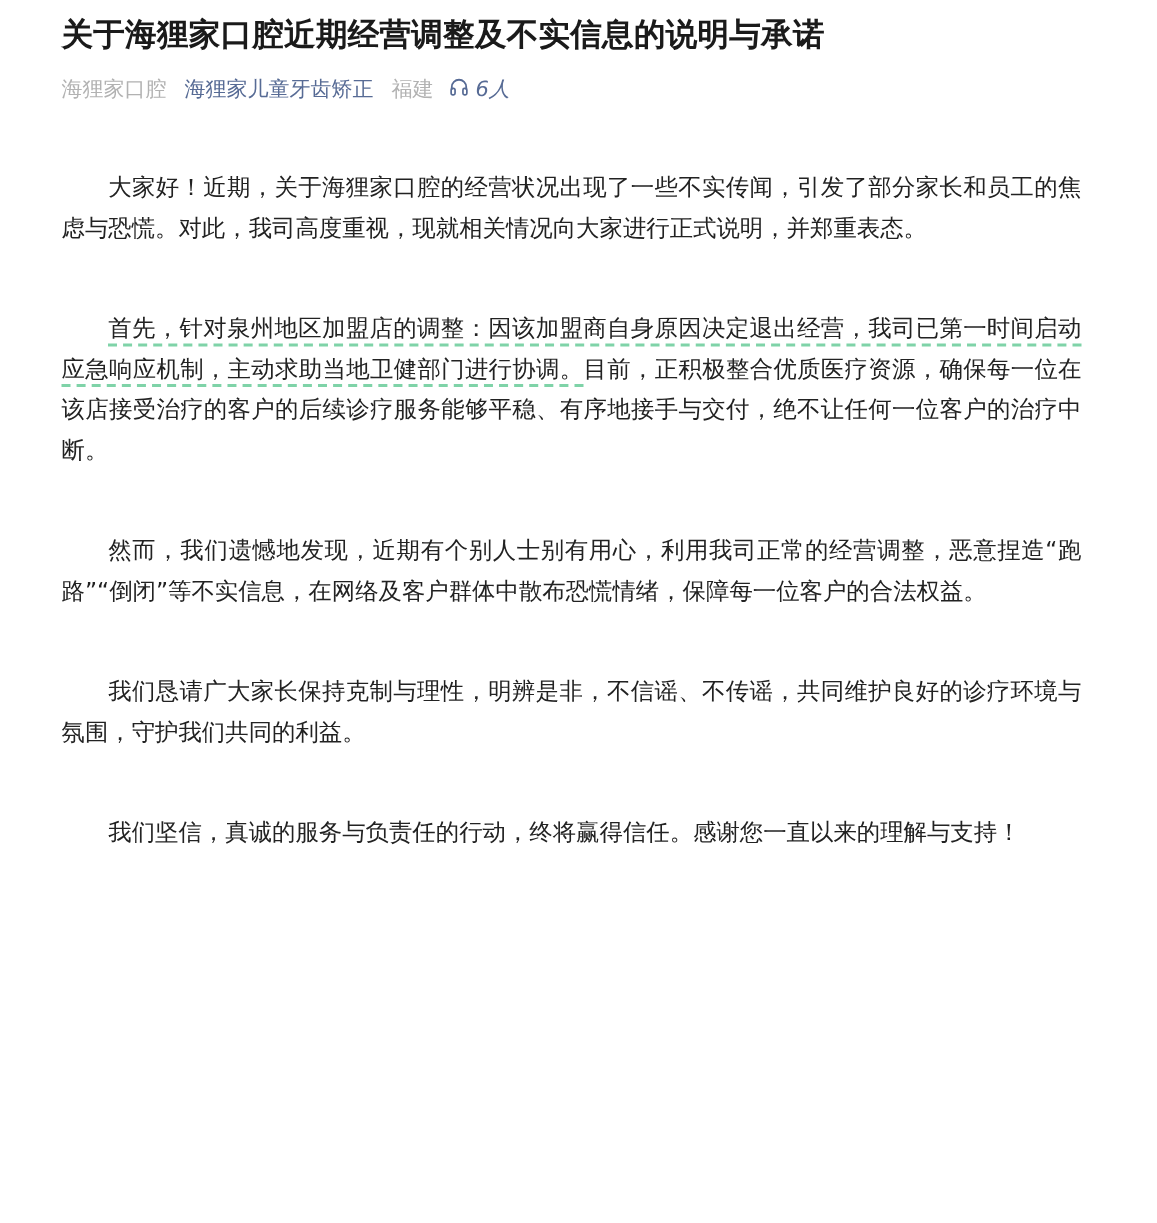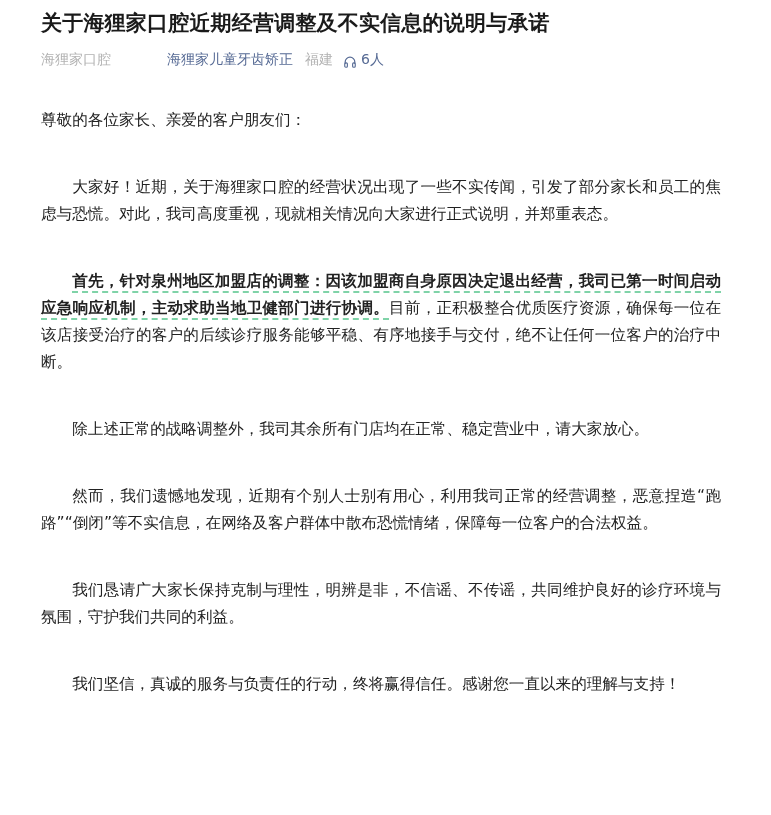--- a/index.html
+++ b/index.html
@@ -23,38 +23,37 @@
     .meta {
       margin-top: 11px;
       height: 24px;
       display: flex;
       align-items: center;
       font-size: 14px;
       color: #b2b2b2;
       white-space: nowrap;
     }
     .meta span { margin-right: 10px; }
-    .meta .account { color: #576b95; margin-right: 12px; cursor: pointer; margin-left: 44px; }
+    .meta .account { color: #576b95; margin-right: 12px; cursor: pointer; }
     .meta .source { color: #b2b2b2; margin-right: 12px; }
-    .meta .listen { color: #576b95; display: inline-flex; align-items: flex-end; cursor: pointer; }
+    .meta .listen { color: #576b95; display: inline-flex; align-items: flex-start; cursor: pointer; font-style: italic; }
     .meta .listen svg { margin-right: 4px; }
     .content {
       margin-top: 35px;
       font-size: 15.6px;
       line-height: 27px;
       color: #222222;
       width: 680px;
     }
     .content p { margin: 0; text-align: justify; }
     .content p.indent { text-indent: 2em; margin-top: 40px; }
     .dashed {
       text-decoration: underline dashed #7fd3a8;
       text-underline-offset: 5px;
       text-decoration-thickness: 1.5px;
-      font-weight: bold;
     }
     .inline-link { color: #576b95; cursor: pointer; }
     .search-sup { font-size: 10px; color: #576b95; vertical-align: super; margin-left: 1px; }
   </style>
 </head>
 <body>
 
 <div class="page">
   <h1 class="title">关于海狸家口腔近期经营调整及不实信息的说明与承诺</h1>
 
@@ -66,21 +65,19 @@
       <svg width="14" height="14" viewBox="0 0 16 16">
         <path d="M2.5 10 V8 a5.5 5.5 0 0 1 11 0 V10" fill="none" stroke="#576b95" stroke-width="1.4"></path>
         <rect x="2" y="9" width="3" height="5" rx="1.2" fill="none" stroke="#576b95" stroke-width="1.3"></rect>
         <rect x="11" y="9" width="3" height="5" rx="1.2" fill="none" stroke="#576b95" stroke-width="1.3"></rect>
       </svg>
       <span>6人</span>
     </span>
   </div>
 
   <div class="content">
-    <p>尊敬的各位家长、亲爱的客户朋友们：</p>
     <p class="indent">大家好！近期，关于海狸家口腔的经营状况出现了一些不实传闻，引发了部分家长和员工的焦虑与恐慌。对此，我司高度重视，现就相关情况向大家进行正式说明，并郑重表态。</p>
     <p class="indent"><span class="dashed">首先，针对泉州地区加盟店的调整：因该加盟商自身原因决定退出经营，我司已第一时间启动应急响应机制，主动求助当地卫健部门进行协调。</span><span>目前，正积极整合优质医疗资源，确保每一位在该店接受治疗的客户的后续诊疗服务能够平稳、有序地接手与交付，绝不让任何一位客户的治疗中断。</span></p>
-    <p class="indent">除上述正常的战略调整外，我司其余所有门店均在正常、稳定营业中，请大家放心。</p>
     <p class="indent">然而，我们遗憾地发现，近期有个别人士别有用心，利用我司正常的经营调整，恶意捏造“跑路”“倒闭”等不实信息，在网络及客户群体中散布恐慌情绪，保障每一位客户的合法权益。</p>
     <p class="indent">我们恳请广大家长保持克制与理性，明辨是非，不信谣、不传谣，共同维护良好的诊疗环境与氛围，守护我们共同的利益。</p>
     <p class="indent">我们坚信，真诚的服务与负责任的行动，终将赢得信任。感谢您一直以来的理解与支持！</p>
   </div>
 </div>
 
 </body></html>

